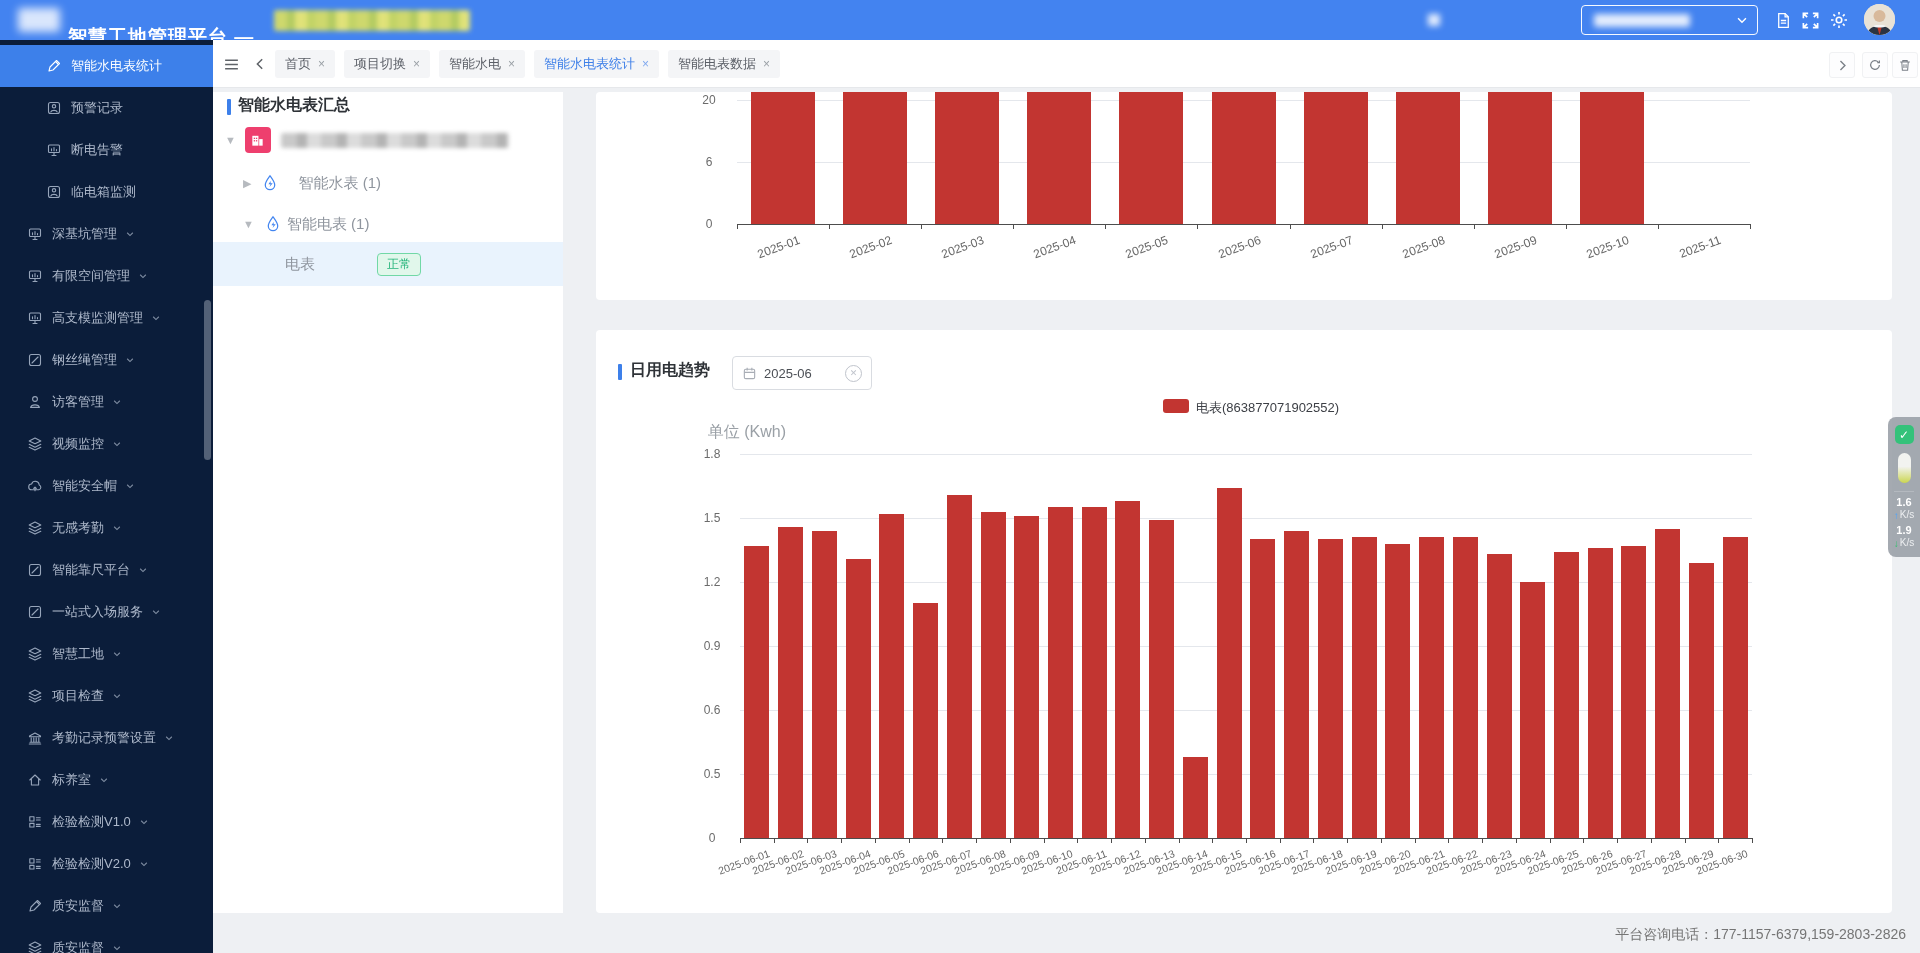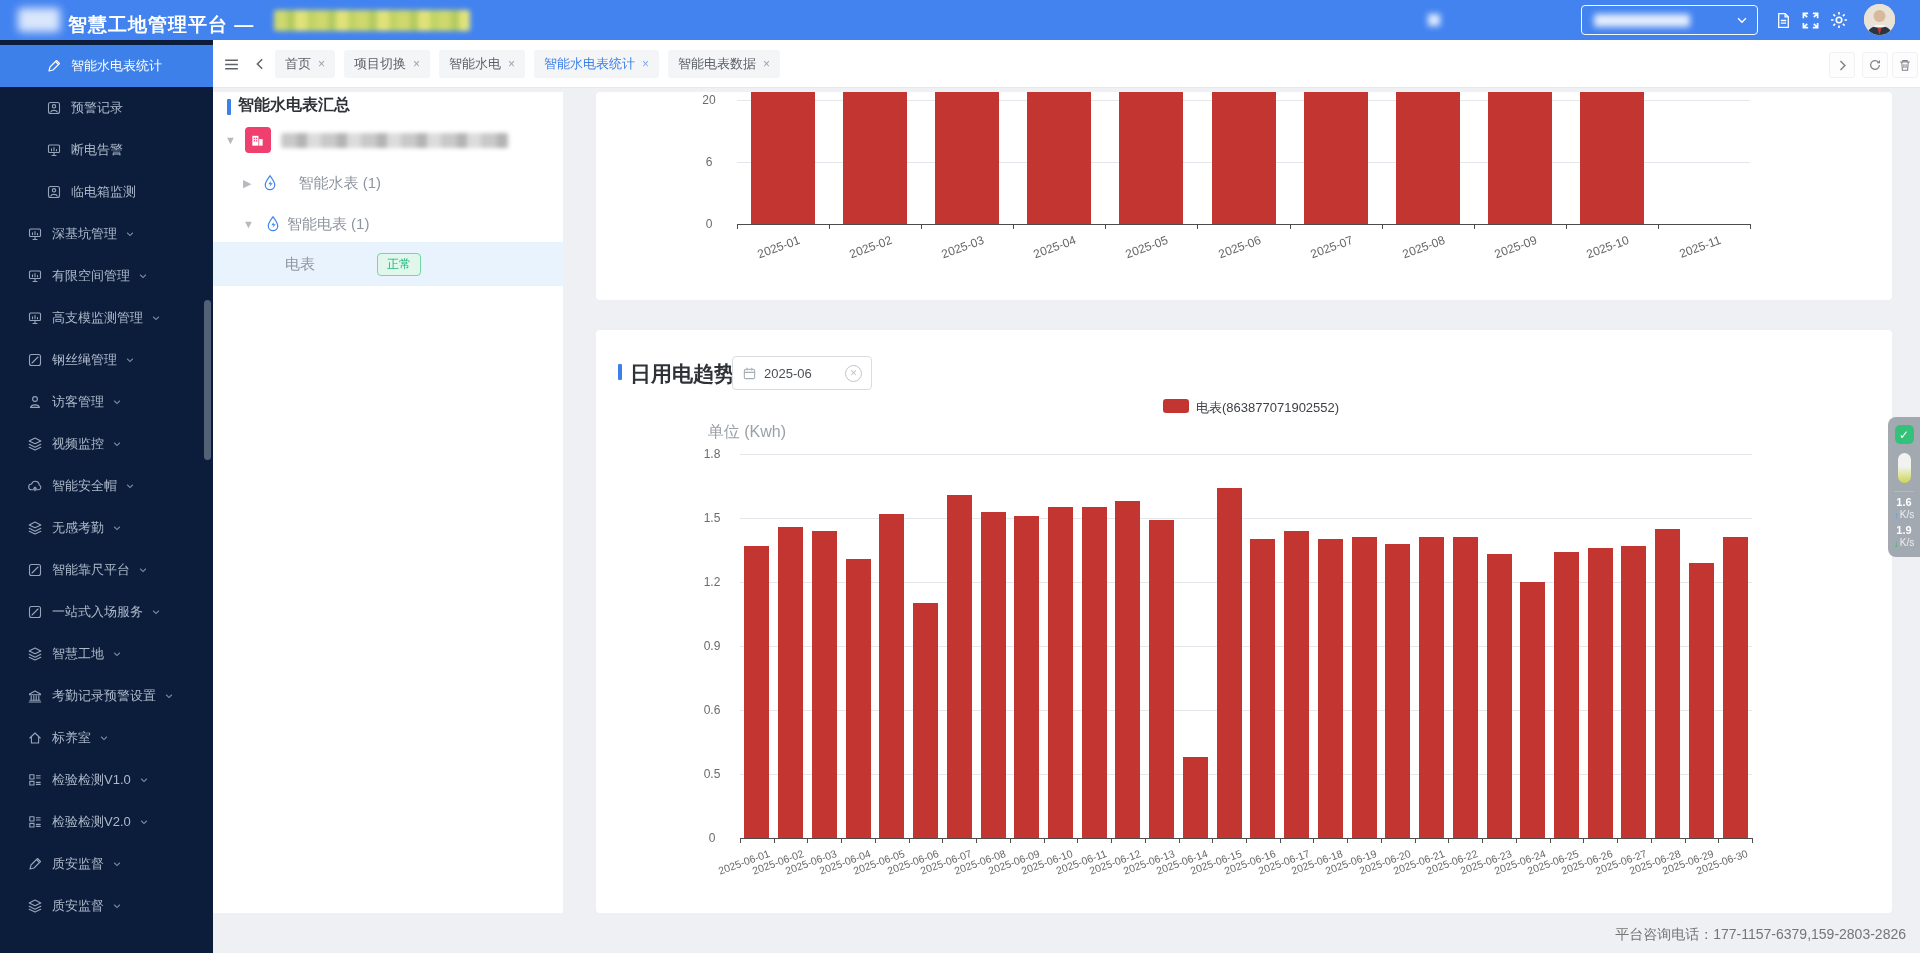--- a/index.html
+++ b/index.html
@@ -1,21 +1,21 @@
 <!DOCTYPE html>
 <html><head>
 <meta charset="utf-8">
 <style>
   html,body{margin:0;padding:0;background:#eef0f3;font-family:"Liberation Sans","DejaVu Sans",sans-serif;}
   #app{position:relative;width:1920px;height:953px;overflow:hidden;background:#eef0f3;}
   .abs{position:absolute;}
   
   #topbar{left:0;top:0;width:1920px;height:40px;background:#4383f0;color:#fff;}
   #logo-blur{left:18px;top:8px;width:42px;height:24px;background:rgba(255,255,255,.8);filter:blur(4px);border-radius:3px;}
-  #app-title{left:68px;top:12px;font-size:19px;font-weight:bold;letter-spacing:1px;white-space:nowrap;}
+  #app-title{left:68px;top:24px;font-size:19px;font-weight:bold;letter-spacing:1px;white-space:nowrap;}
   #title-blur{left:274px;top:10px;width:196px;height:21px;border-radius:2px;
     background:repeating-linear-gradient(90deg,#d6dd66 0 13px,#b9cf5a 13px 21px,#e9e873 21px 33px,#c8d85f 33px 41px);
     filter:blur(2.5px);opacity:.95;}
   #top-dot{left:1428px;top:14px;width:12px;height:12px;background:rgba(255,255,255,.85);filter:blur(3px);}
   #top-select{left:1581px;top:5px;width:177px;height:30px;border:1px solid rgba(255,255,255,.95);border-radius:4px;display:flex;align-items:center;box-sizing:border-box;padding:0 8px;}
   #top-select-blur{width:96px;height:13px;background:rgba(255,255,255,.85);filter:blur(3px);border-radius:2px;margin-left:4px;}
   #top-select .chev{margin-left:auto;}
   .topicon{top:8px;width:24px;height:24px;display:flex;align-items:center;justify-content:center;color:#fff;}
   #avatar{left:1864px;top:4px;width:31px;height:31px;border-radius:50%;background:#e9e2d6;overflow:hidden;}
   
@@ -54,21 +54,21 @@
   #panel-monthly{left:596px;top:92px;width:1296px;height:208px;background:#fff;border-radius:4px;overflow:hidden;}
   #panel-daily{left:596px;top:330px;width:1296px;height:583px;background:#fff;border-radius:4px;overflow:hidden;}
   .gridline{position:absolute;height:1px;background:#e4e7ec;}
   .axisline{position:absolute;height:1px;background:#4d4d4d;}
   .ytick-label{position:absolute;width:40px;text-align:center;font-size:12px;color:#6b6b6b;line-height:16px;}
   .xtick{position:absolute;width:1px;height:5px;background:#4d4d4d;}
   .bar{position:absolute;background:#c23531;}
   .xlabel{position:absolute;width:92px;text-align:right;font-size:12px;color:#666;transform:rotate(-20deg);transform-origin:100% 0;white-space:nowrap;}
   .xlabel.small{font-size:10.5px;color:#666;}
   #daily-title-bar{left:22px;top:34px;}
-  #daily-title{left:34px;top:30px;font-size:21px;font-weight:bold;color:#2f3338;}
+  #daily-title{left:34px;top:30px;font-size:16px;font-weight:bold;color:#2f3338;}
   #date-picker{left:136px;top:26px;width:140px;height:34px;border:1px solid #d9dce1;border-radius:4px;display:flex;align-items:center;box-sizing:border-box;padding:0 9px;background:#fff;}
   #date-picker .cal{color:#a8adb5;width:15px;height:15px;margin-right:7px;}
   #date-value{font-size:13px;color:#4b4f55;}
   #date-clear{margin-left:auto;width:15px;height:15px;border-radius:50%;color:#c0c4cc;border:1px solid #c0c4cc;display:flex;align-items:center;justify-content:center;font-size:9px;line-height:1;}
   #legend{left:567px;top:69px;display:flex;align-items:flex-start;}
   #legend-swatch{width:26px;height:14px;border-radius:3px;background:#c23531;margin-right:7px;}
   #legend-label{font-size:13px;color:#3c3f45;}
   #unit-label{left:70px;top:92px;width:120px;text-align:right;font-size:16px;color:#9aa0a6;}
   
   #footer{right:14px;top:926px;font-size:14px;color:#757575;white-space:nowrap;}
@@ -314,20 +314,35 @@
         </div>
         <div class="side-item group">
           <span class="sicon">
             <svg width="16" height="16" viewBox="0 0 16 16" fill="none" stroke="currentColor" stroke-width="1.1" stroke-linejoin="round" stroke-linecap="round">
               <path d="M8 2l5.8 2.9L8 7.8 2.2 4.9z"></path>
               <path d="M2.2 8.3L8 11.2l5.8-2.9"></path>
               <path d="M2.2 11.2L8 14.1l5.8-2.9"></path>
             </svg>
           </span>
           <span>智慧工地</span>
+          <span class="chevron">
+            <svg width="10" height="10" viewBox="0 0 16 16" fill="none" stroke="currentColor" stroke-width="1.8">
+              <path d="M3.5 6l4.5 4.5L12.5 6"></path>
+            </svg>
+          </span>
+        </div>
+        <div class="side-item group">
+          <span class="sicon">
+            <svg width="16" height="16" viewBox="0 0 16 16" fill="none" stroke="currentColor" stroke-width="1.1" stroke-linejoin="round" stroke-linecap="round">
+              <path d="M8 2l5.8 2.9L8 7.8 2.2 4.9z"></path>
+              <path d="M2.2 8.3L8 11.2l5.8-2.9"></path>
+              <path d="M2.2 11.2L8 14.1l5.8-2.9"></path>
+            </svg>
+          </span>
+          <span>项目检查</span>
           <span class="chevron">
             <svg width="10" height="10" viewBox="0 0 16 16" fill="none" stroke="currentColor" stroke-width="1.8">
               <path d="M3.5 6l4.5 4.5L12.5 6"></path>
             </svg>
           </span>
         </div>
         <div class="side-item group">
           <span class="sicon">
             <svg width="16" height="16" viewBox="0 0 16 16" fill="none" stroke="currentColor" stroke-width="1.1" stroke-linejoin="round" stroke-linecap="round">
               <path d="M2.5 6L8 3l5.5 3v.8h-11z"></path>

